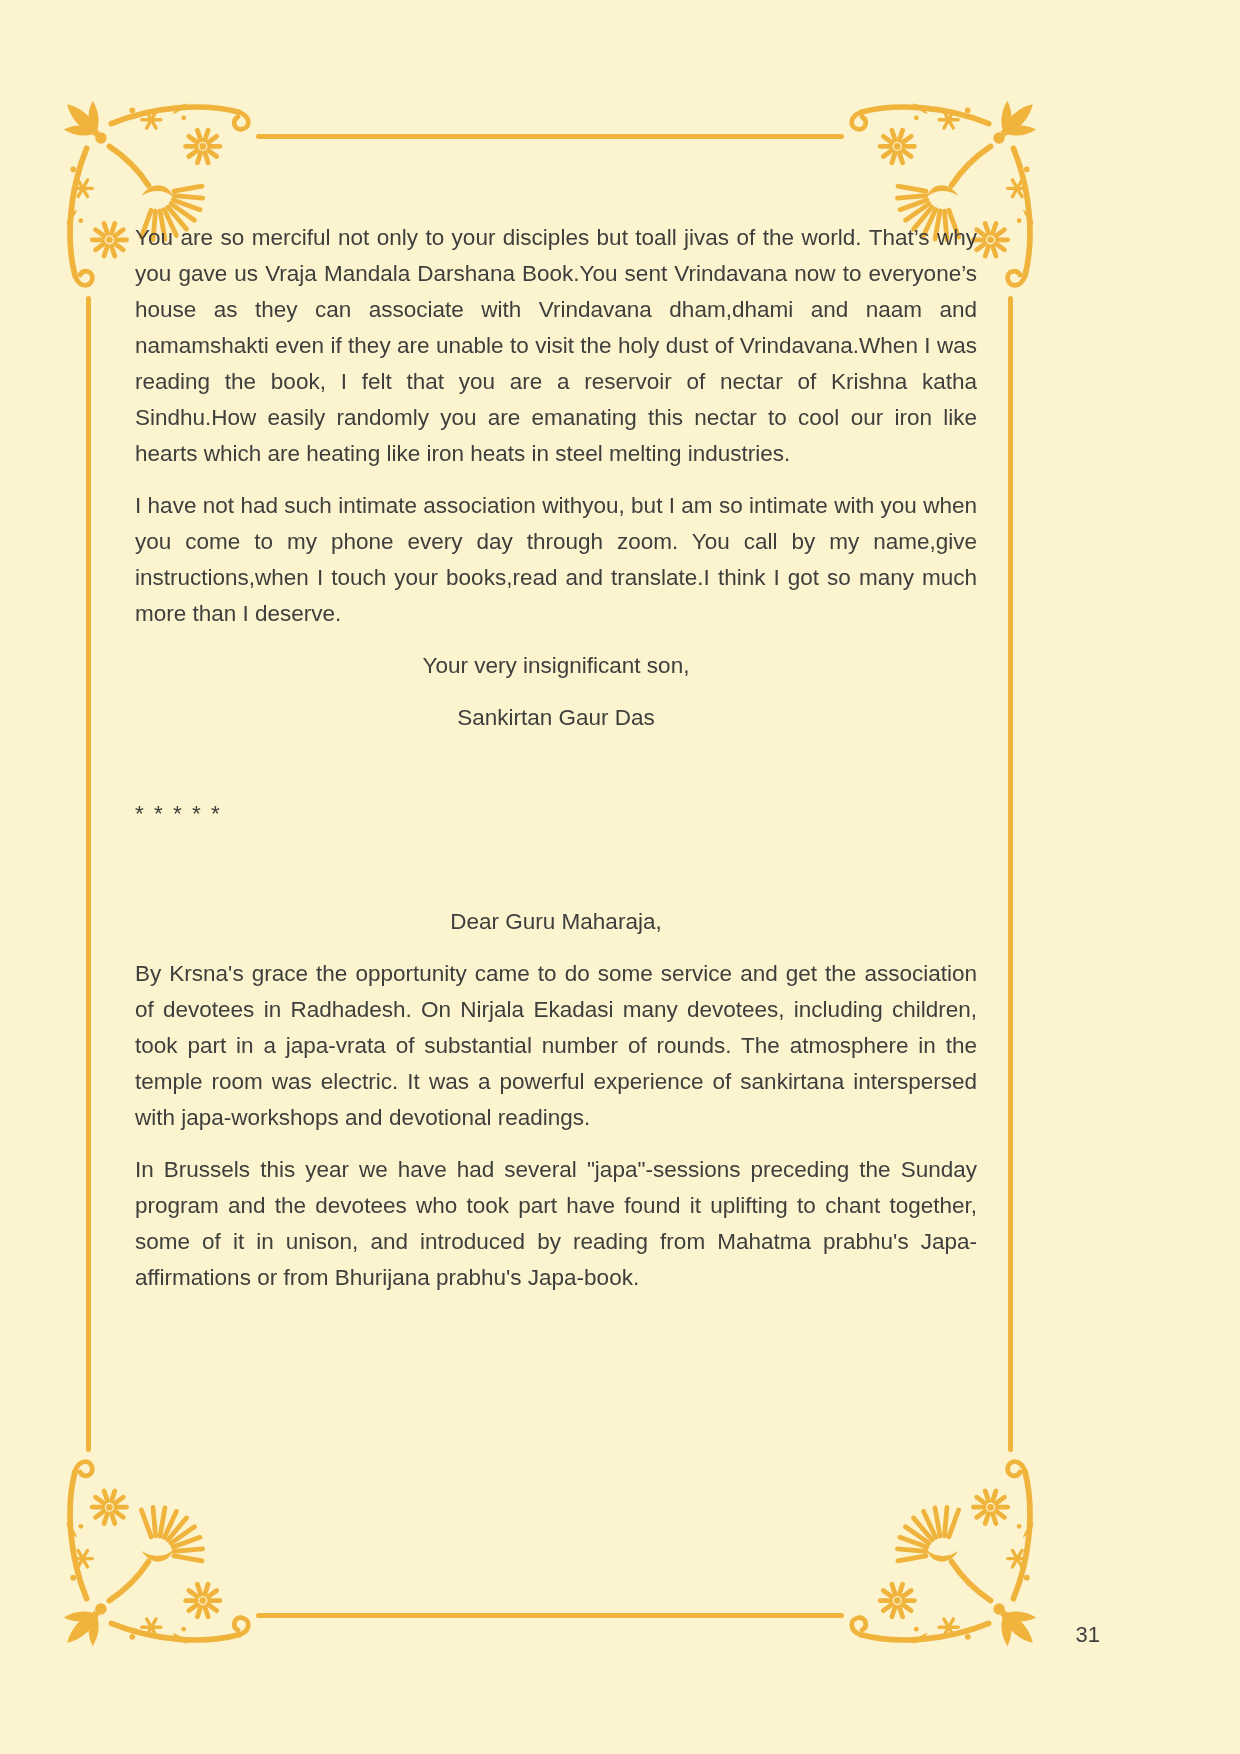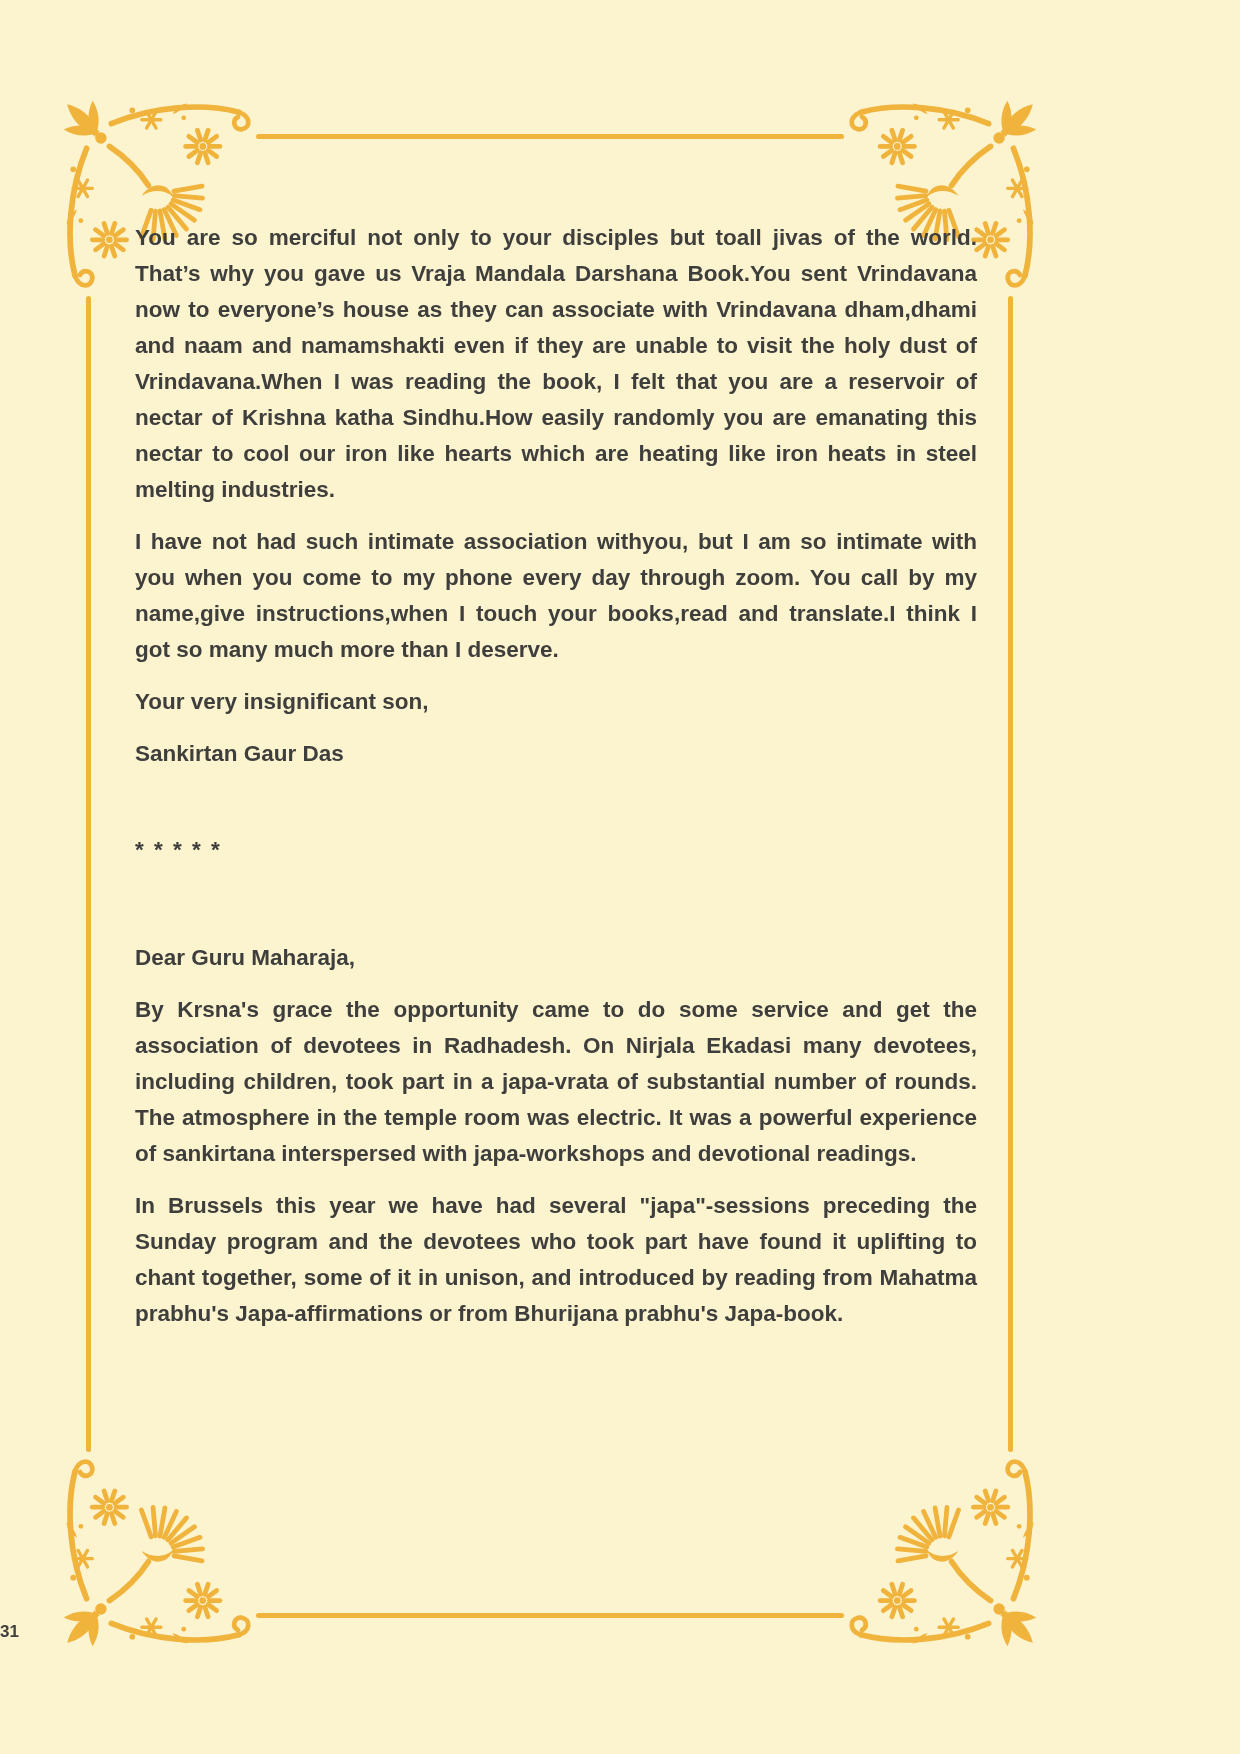--- a/index.html
+++ b/index.html
@@ -7,21 +7,20 @@
     --gold:#F0B33C;
     --ink:#3E3E3C;
   }
   html,body{margin:0;padding:0;}
   body{background:var(--bg);font-family:"Liberation Sans","DejaVu Sans",sans-serif;}
   .page{
     position:relative;
     width:1100px;height:1754px;
     background:var(--bg);
     overflow:hidden;
-    font-weight:bold;
   }
   
   .hline{position:absolute;left:256px;right:256px;height:5px;background:var(--gold);border-radius:3px;}
   .hline.top{top:134px;}
   .hline.bottom{top:1613px;}
   .vline{position:absolute;width:5px;top:296px;height:1156px;background:var(--gold);border-radius:3px;}
   .vline.left{left:86px;}
   .vline.right{right:87px;}
   .corner{position:absolute;width:200px;height:200px;color:var(--gold);}
   .corner.tl{left:58px;top:95px;}
@@ -31,32 +30,32 @@
   
   .content{
     position:absolute;
     left:135px;top:220px;width:842px;
     color:var(--ink);
     font-size:22.5px;
     line-height:36px;
     text-align:justify;
   }
   .content p{margin:0 0 16px 0;}
-  .content p.no-justify{text-align:left;}
+  .content p.no-justify{text-align:center;}
   .content p.separator{
     text-align:left;
     letter-spacing:2px;
     margin:60px 0 72px 0;
   }
   .page-number{
     position:absolute;
     top:1622px;left:0;width:100%;
-    text-align:left;
+    text-align:right;
     color:var(--ink);
-    font-size:17px;
+    font-size:22px;
   }
   .defs-holder{position:absolute;width:0;height:0;overflow:hidden;}
 </style>
 </head>
 <body>
 
 <svg class="defs-holder" aria-hidden="true">
   <defs>
     <g id="orn-daisy" stroke="currentColor" stroke-width="5" stroke-linecap="round">
       <line x1="7" y1="0" x2="18" y2="0"></line>

